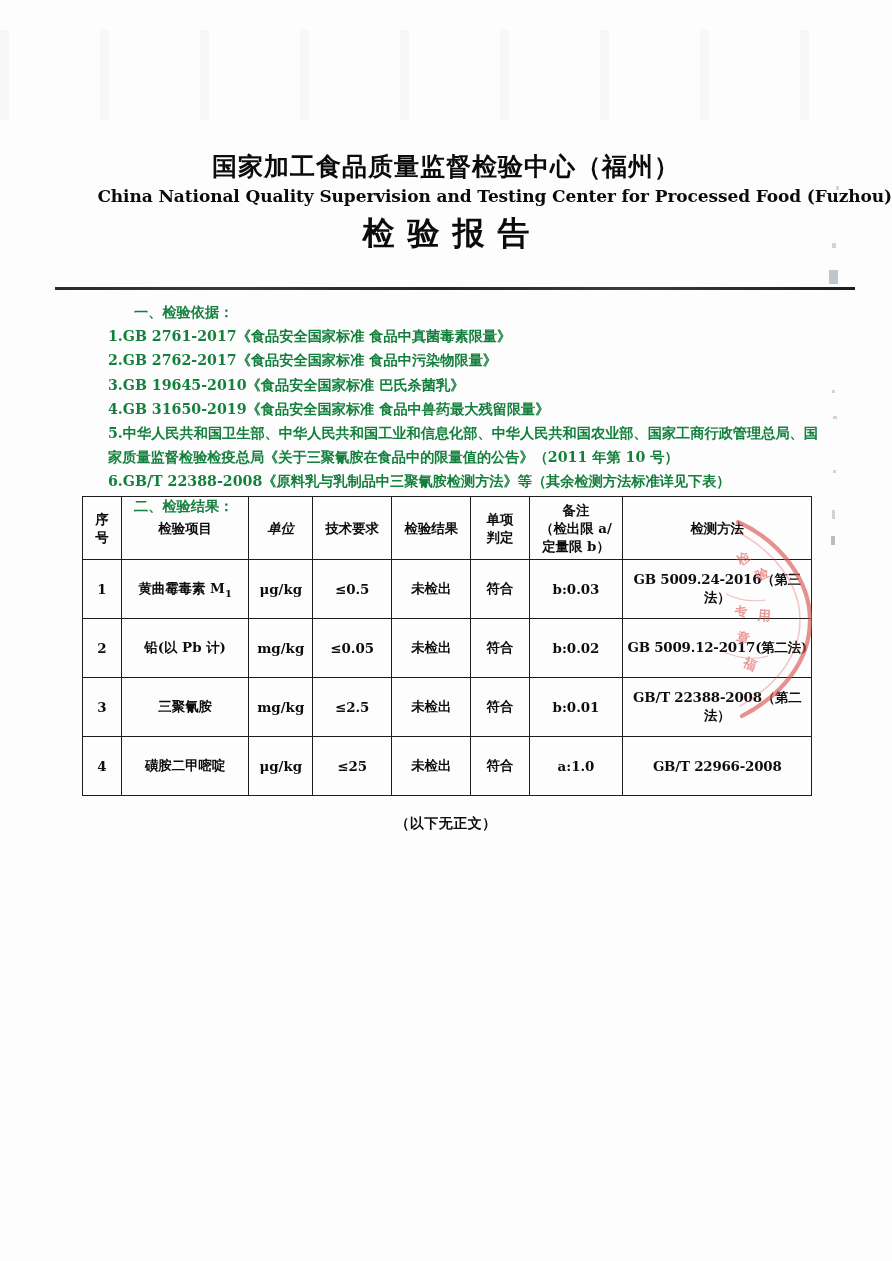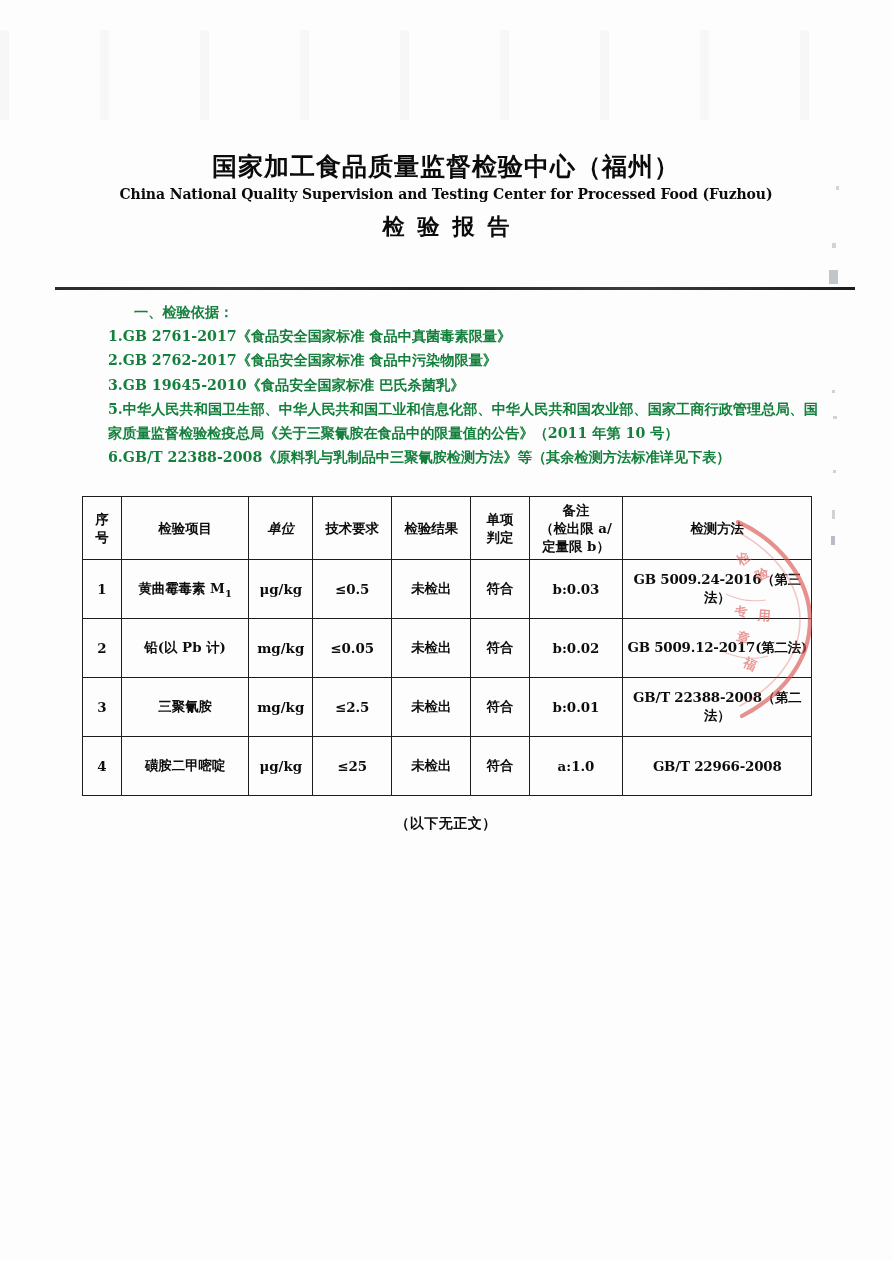--- a/index.html
+++ b/index.html
@@ -50,29 +50,30 @@
     top: 150px;
     font-family: "DejaVu Serif", "Liberation Serif", serif;
     font-size: 25px;
     font-weight: bold;
     letter-spacing: 1px;
     white-space: nowrap;
   }
   .hdr-en-title {
     top: 186px;
     font-family: "DejaVu Serif", "Liberation Serif", serif;
-    font-size: 14px;
+    font-size: 17px;
     font-weight: bold;
     letter-spacing: -0.1px;
     white-space: nowrap;
+    text-align: right;
   }
   .hdr-cn-report {
     top: 212px;
     font-family: "DejaVu Serif", "Liberation Serif", serif;
-    font-size: 22px;
+    font-size: 32px;
     font-weight: bold;
     letter-spacing: 13px;
     text-indent: 13px;
   }
   .hdr-en-report {
     top: 250px;
     font-family: "DejaVu Serif", "Liberation Serif", serif;
     font-size: 17px;
     font-weight: bold;
     letter-spacing: 3.5px;
@@ -214,22 +215,24 @@
   <div class="hdr hdr-cn-report">检验报告</div>
 
 
   <div class="meta-rule"></div>
 
   <div class="body-block">
     <div class="body-line indent-1">一、检验依据：</div>
     <div class="body-line">1.GB 2761-2017《食品安全国家标准 食品中真菌毒素限量》</div>
     <div class="body-line">2.GB 2762-2017《食品安全国家标准 食品中污染物限量》</div>
     <div class="body-line">3.GB 19645-2010《食品安全国家标准 巴氏杀菌乳》</div>
+    <div class="body-line">4.GB 31650-2019《食品安全国家标准 食品中兽药最大残留限量》</div>
     <div class="body-line wrap hang">5.中华人民共和国卫生部、中华人民共和国工业和信息化部、中华人民共和国农业部、国家工商行政管理总局、国家质量监督检验检疫总局《关于三聚氰胺在食品中的限量值的公告》（2011 年第 10 号）</div>
     <div class="body-line">6.GB/T 22388-2008《原料乳与乳制品中三聚氰胺检测方法》等（其余检测方法标准详见下表）</div>
+    <div class="body-line indent-1">二、检验结果：</div>
   </div>
 
   <table class="results">
     <thead>
       <tr>
         <th class="c-no two-line">
           <div>序</div>
           <div>号</div>
         </th>
         <th class="c-item">检验项目</th>

